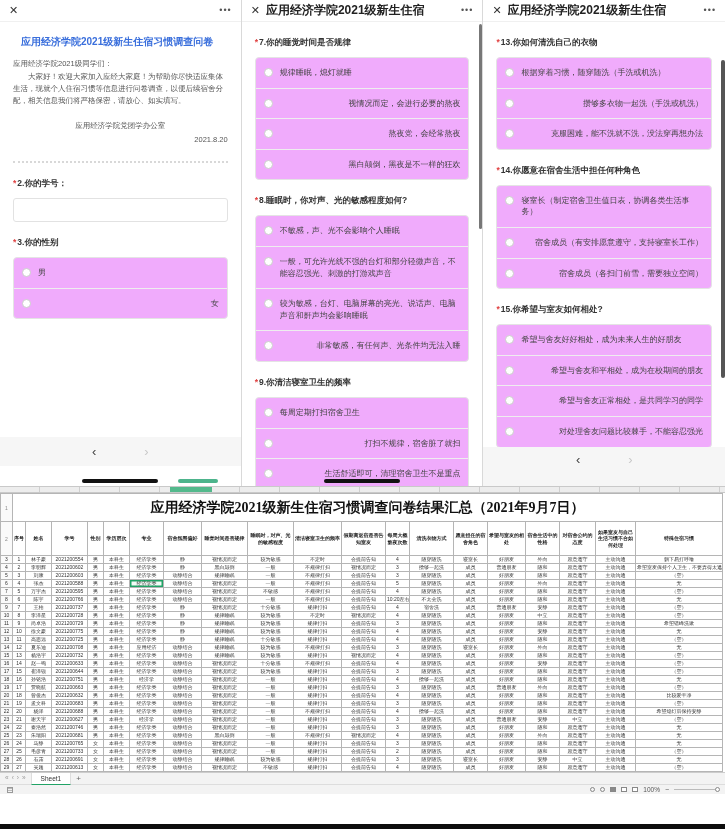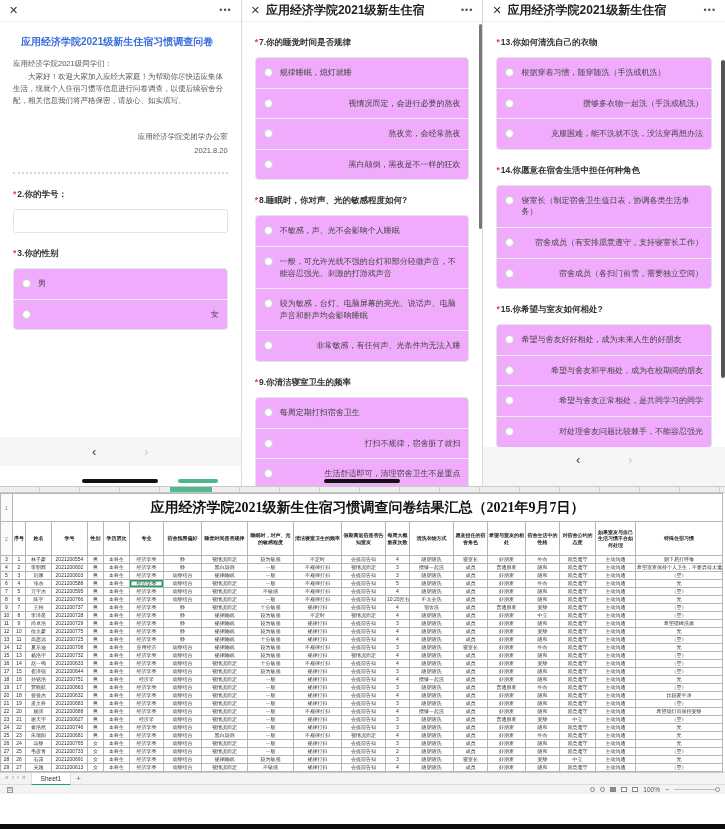--- a/index.html
+++ b/index.html
@@ -78,21 +78,21 @@
     <section class="phone">
       <div class="phdr">
         <span class="x">✕</span>
         <span class="spacer"></span>
         <span class="dots">•••</span>
       </div>
       <div class="pbody">
         <div class="p1title">应用经济学院2021级新生住宿习惯调查问卷</div>
         <p class="greet">应用经济学院2021级同学们：</p>
         <p class="intro">大家好！欢迎大家加入应经大家庭！为帮助你尽快适应集体生活，现就个人住宿习惯等信息进行问卷调查，以便后续宿舍分配，相关信息我们将严格保密，请放心、如实填写。</p>
-        <div class="sign" style="margin-top:23px;">应用经济学院党团学办公室</div>
+        <div class="sign" style="margin-top:12px;text-align:center;">应用经济学院党团学办公室</div>
         <div class="sign">2021.8.20</div>
         <div class="divider"></div>
         <div class="q">
           <div class="qlabel"><span class="star">*</span><span>2.你的学号：</span></div>
           <div class="tinput"></div>
         </div>
         <div class="q">
           <div class="qlabel"><span class="star">*</span><span>3.你的性别</span></div>
           <div class="optgroup">
 

